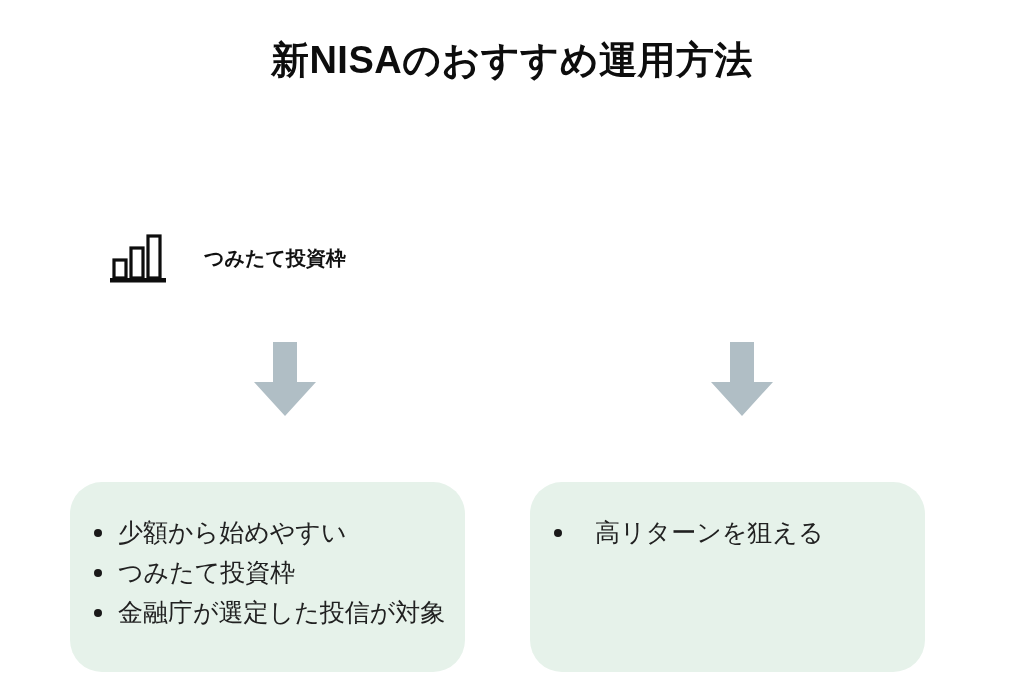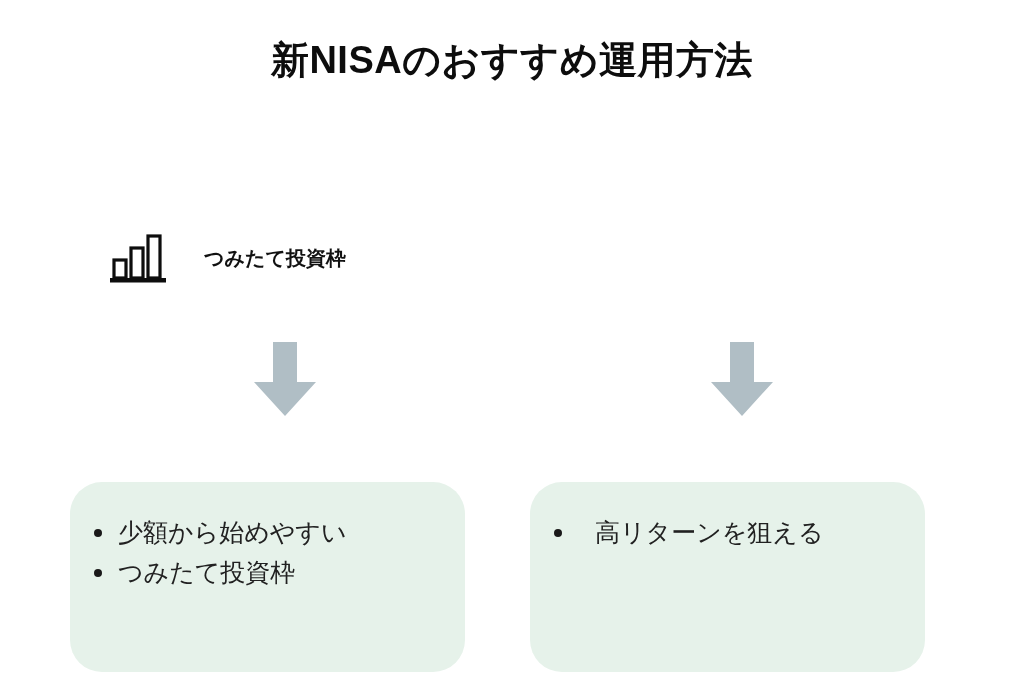--- a/index.html
+++ b/index.html
@@ -145,20 +145,21 @@
   <div class="arrow-wrap">
     <svg viewBox="0 0 78 78" xmlns="http://www.w3.org/2000/svg">
       <polygon points="27,2 51,2 51,42 70,42 39,76 8,42 27,42" fill="#b0bec5"></polygon>
     </svg>
   </div>
 
   <div class="benefit-card">
     <ul class="benefit-list">
       <li class="benefit-item">少額から始めやすい</li>
       <li class="benefit-item">つみたて投資枠</li>
+      <li class="benefit-item">金融庁が選定した投信が対象</li>
     </ul>
   </div>
 
 </div>
 
 <div class="column column-right">
 
 
   <div class="arrow-wrap">
     <svg viewBox="0 0 78 78" xmlns="http://www.w3.org/2000/svg">

